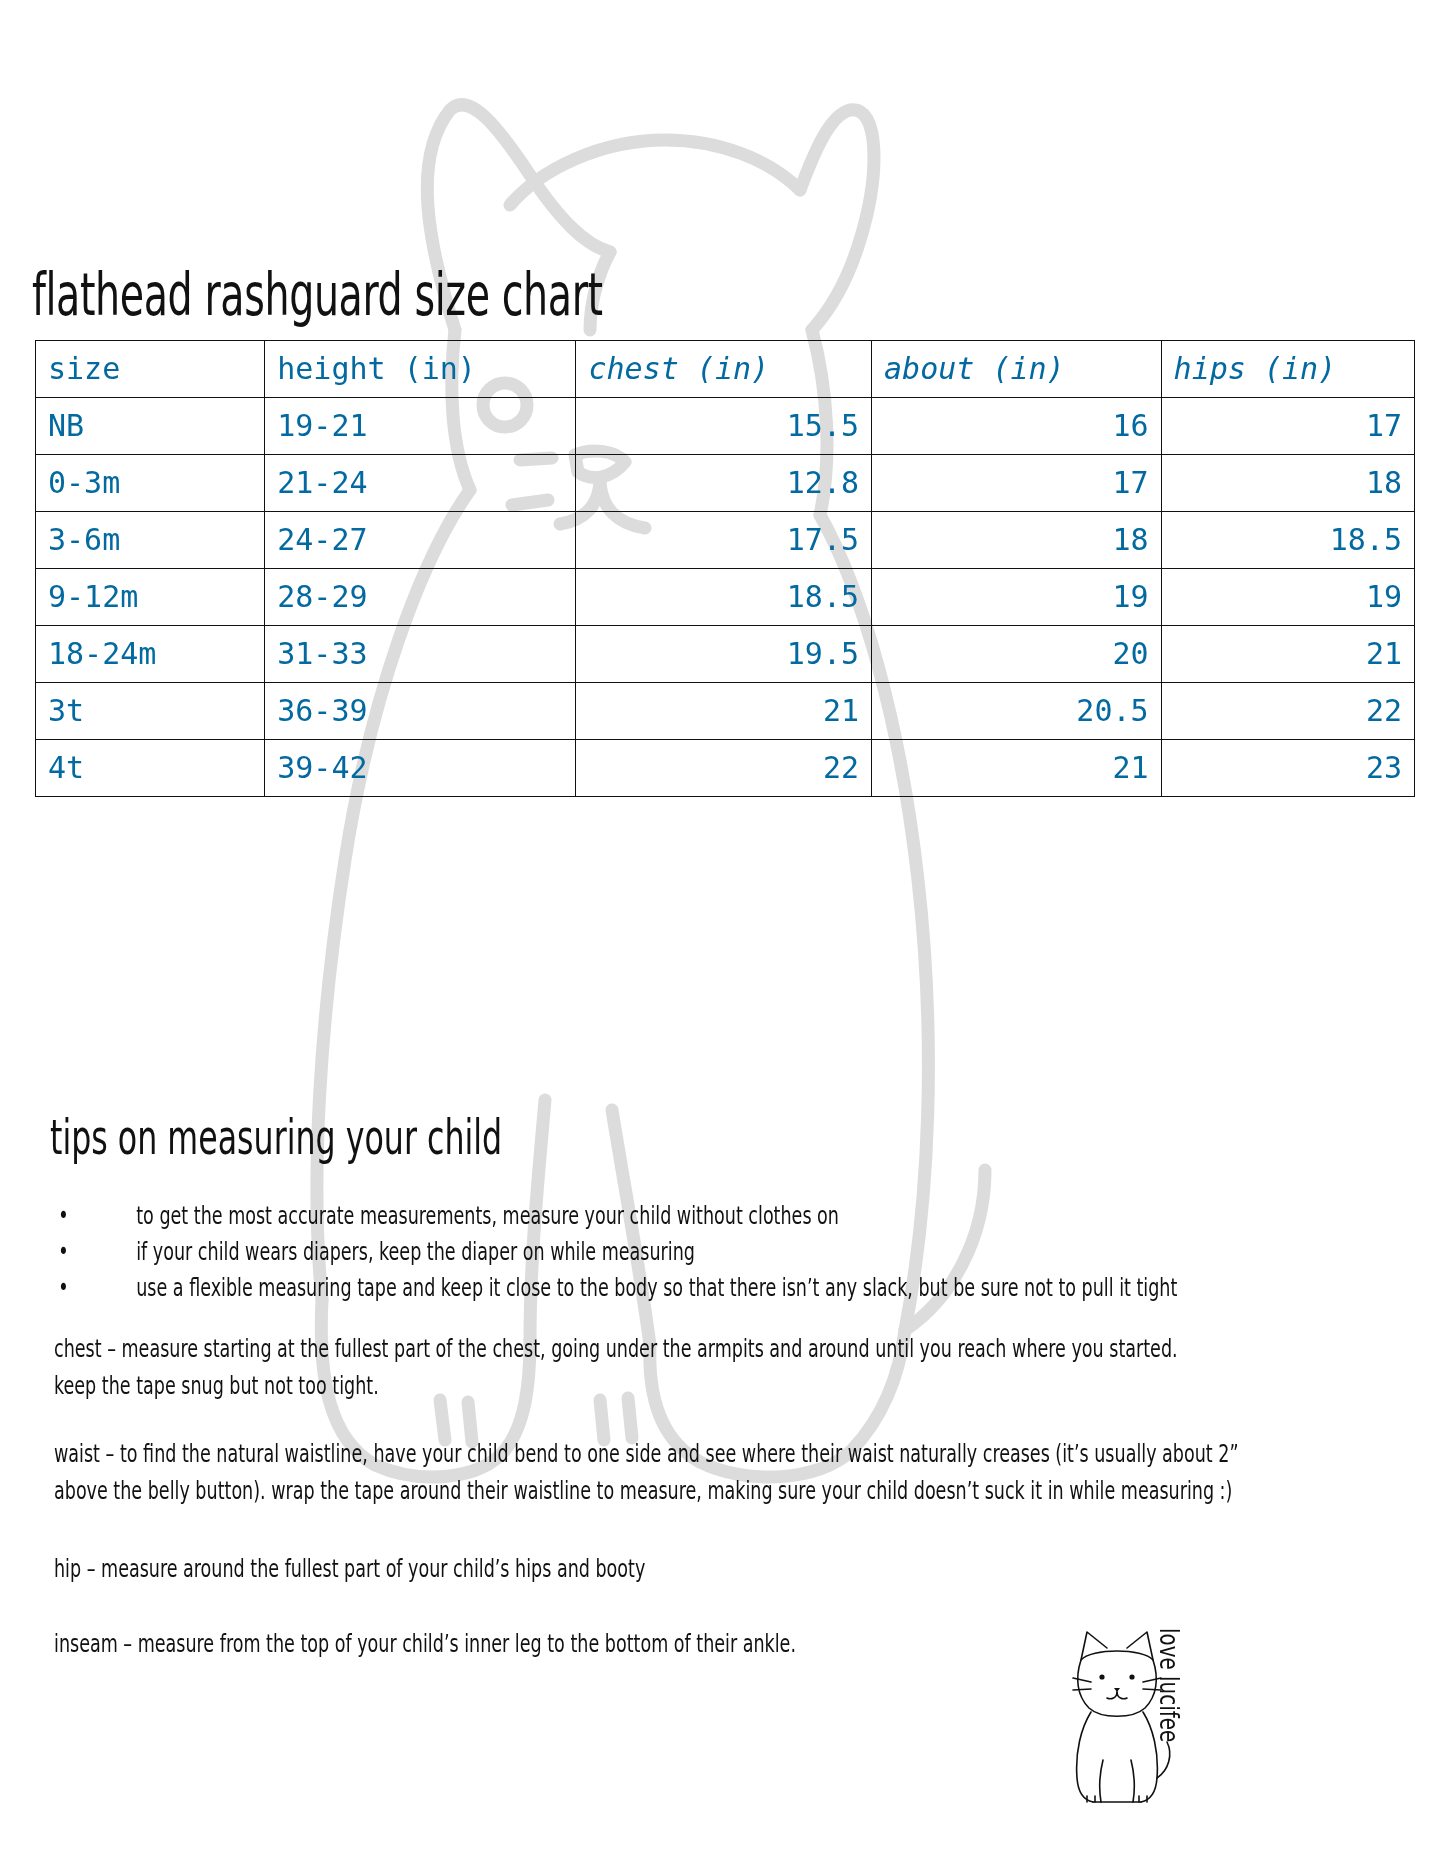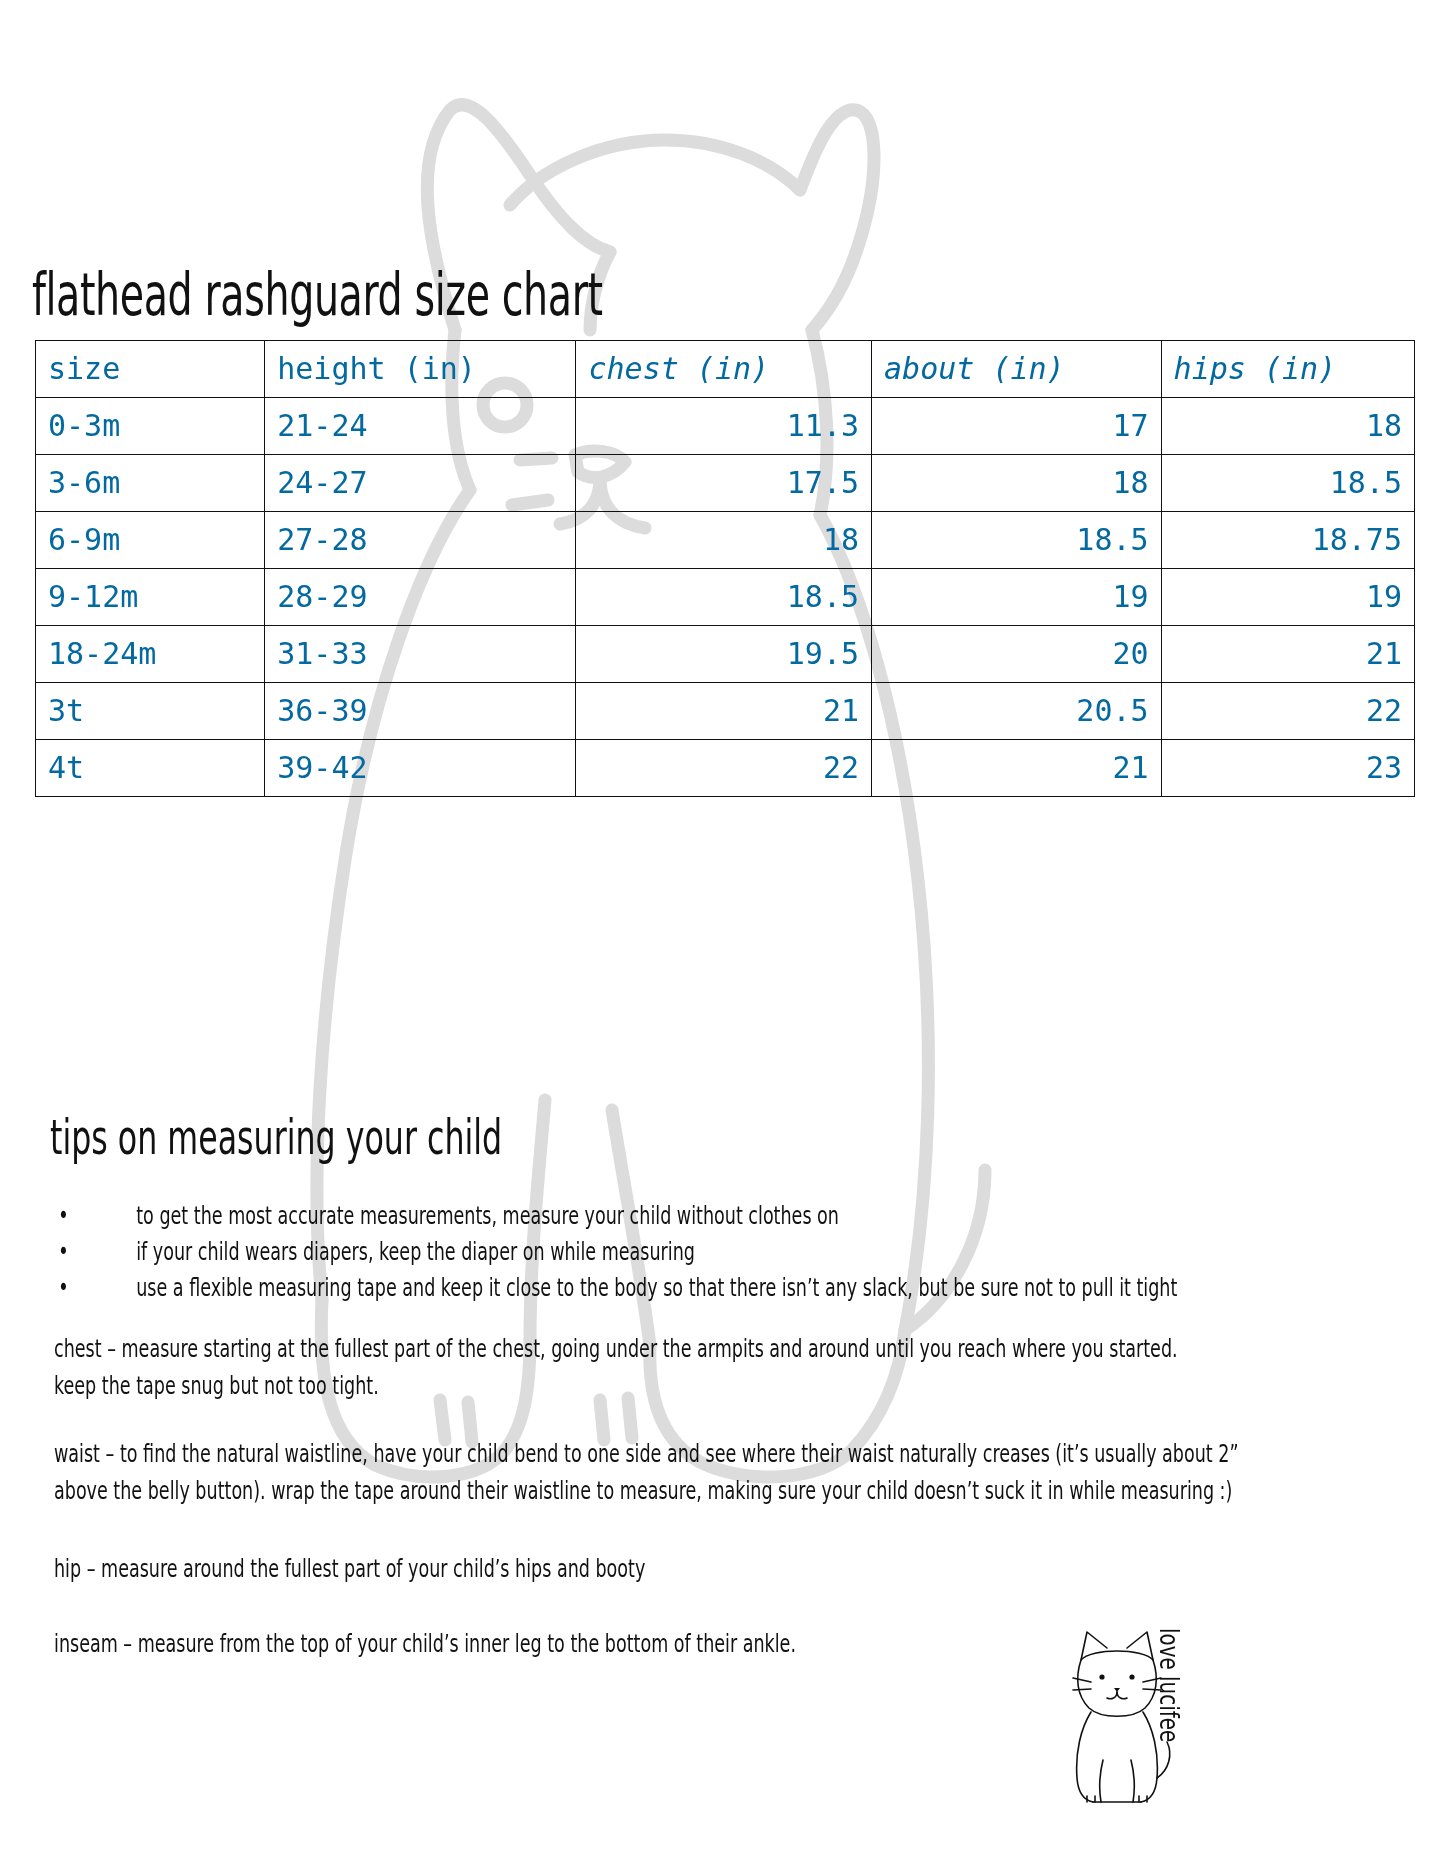--- a/index.html
+++ b/index.html
@@ -220,39 +220,39 @@
       <tr>
         <th class="c-size">size</th>
         <th class="c-height">height (in)</th>
         <th class="num-h">chest (in)</th>
         <th class="num-h">about (in)</th>
         <th class="num-h">hips (in)</th>
       </tr>
     </thead>
     <tbody>
       <tr>
+        <td class="c-size">NB</td>
+        <td class="c-height">19-21</td>
+        <td class="num">15.5</td>
+        <td class="num">16</td>
+        <td class="num">17</td>
+      </tr>
+      <tr>
         <td class="c-size">0-3m</td>
         <td class="c-height">21-24</td>
-        <td class="num">11.3</td>
+        <td class="num">12.8</td>
         <td class="num">17</td>
         <td class="num">18</td>
       </tr>
       <tr>
         <td class="c-size">3-6m</td>
         <td class="c-height">24-27</td>
         <td class="num">17.5</td>
         <td class="num">18</td>
         <td class="num">18.5</td>
-      </tr>
-      <tr>
-        <td class="c-size">6-9m</td>
-        <td class="c-height">27-28</td>
-        <td class="num">18</td>
-        <td class="num">18.5</td>
-        <td class="num">18.75</td>
       </tr>
       <tr>
         <td class="c-size">9-12m</td>
         <td class="c-height">28-29</td>
         <td class="num">18.5</td>
         <td class="num">19</td>
         <td class="num">19</td>
       </tr>
       <tr>
         <td class="c-size">18-24m</td>

